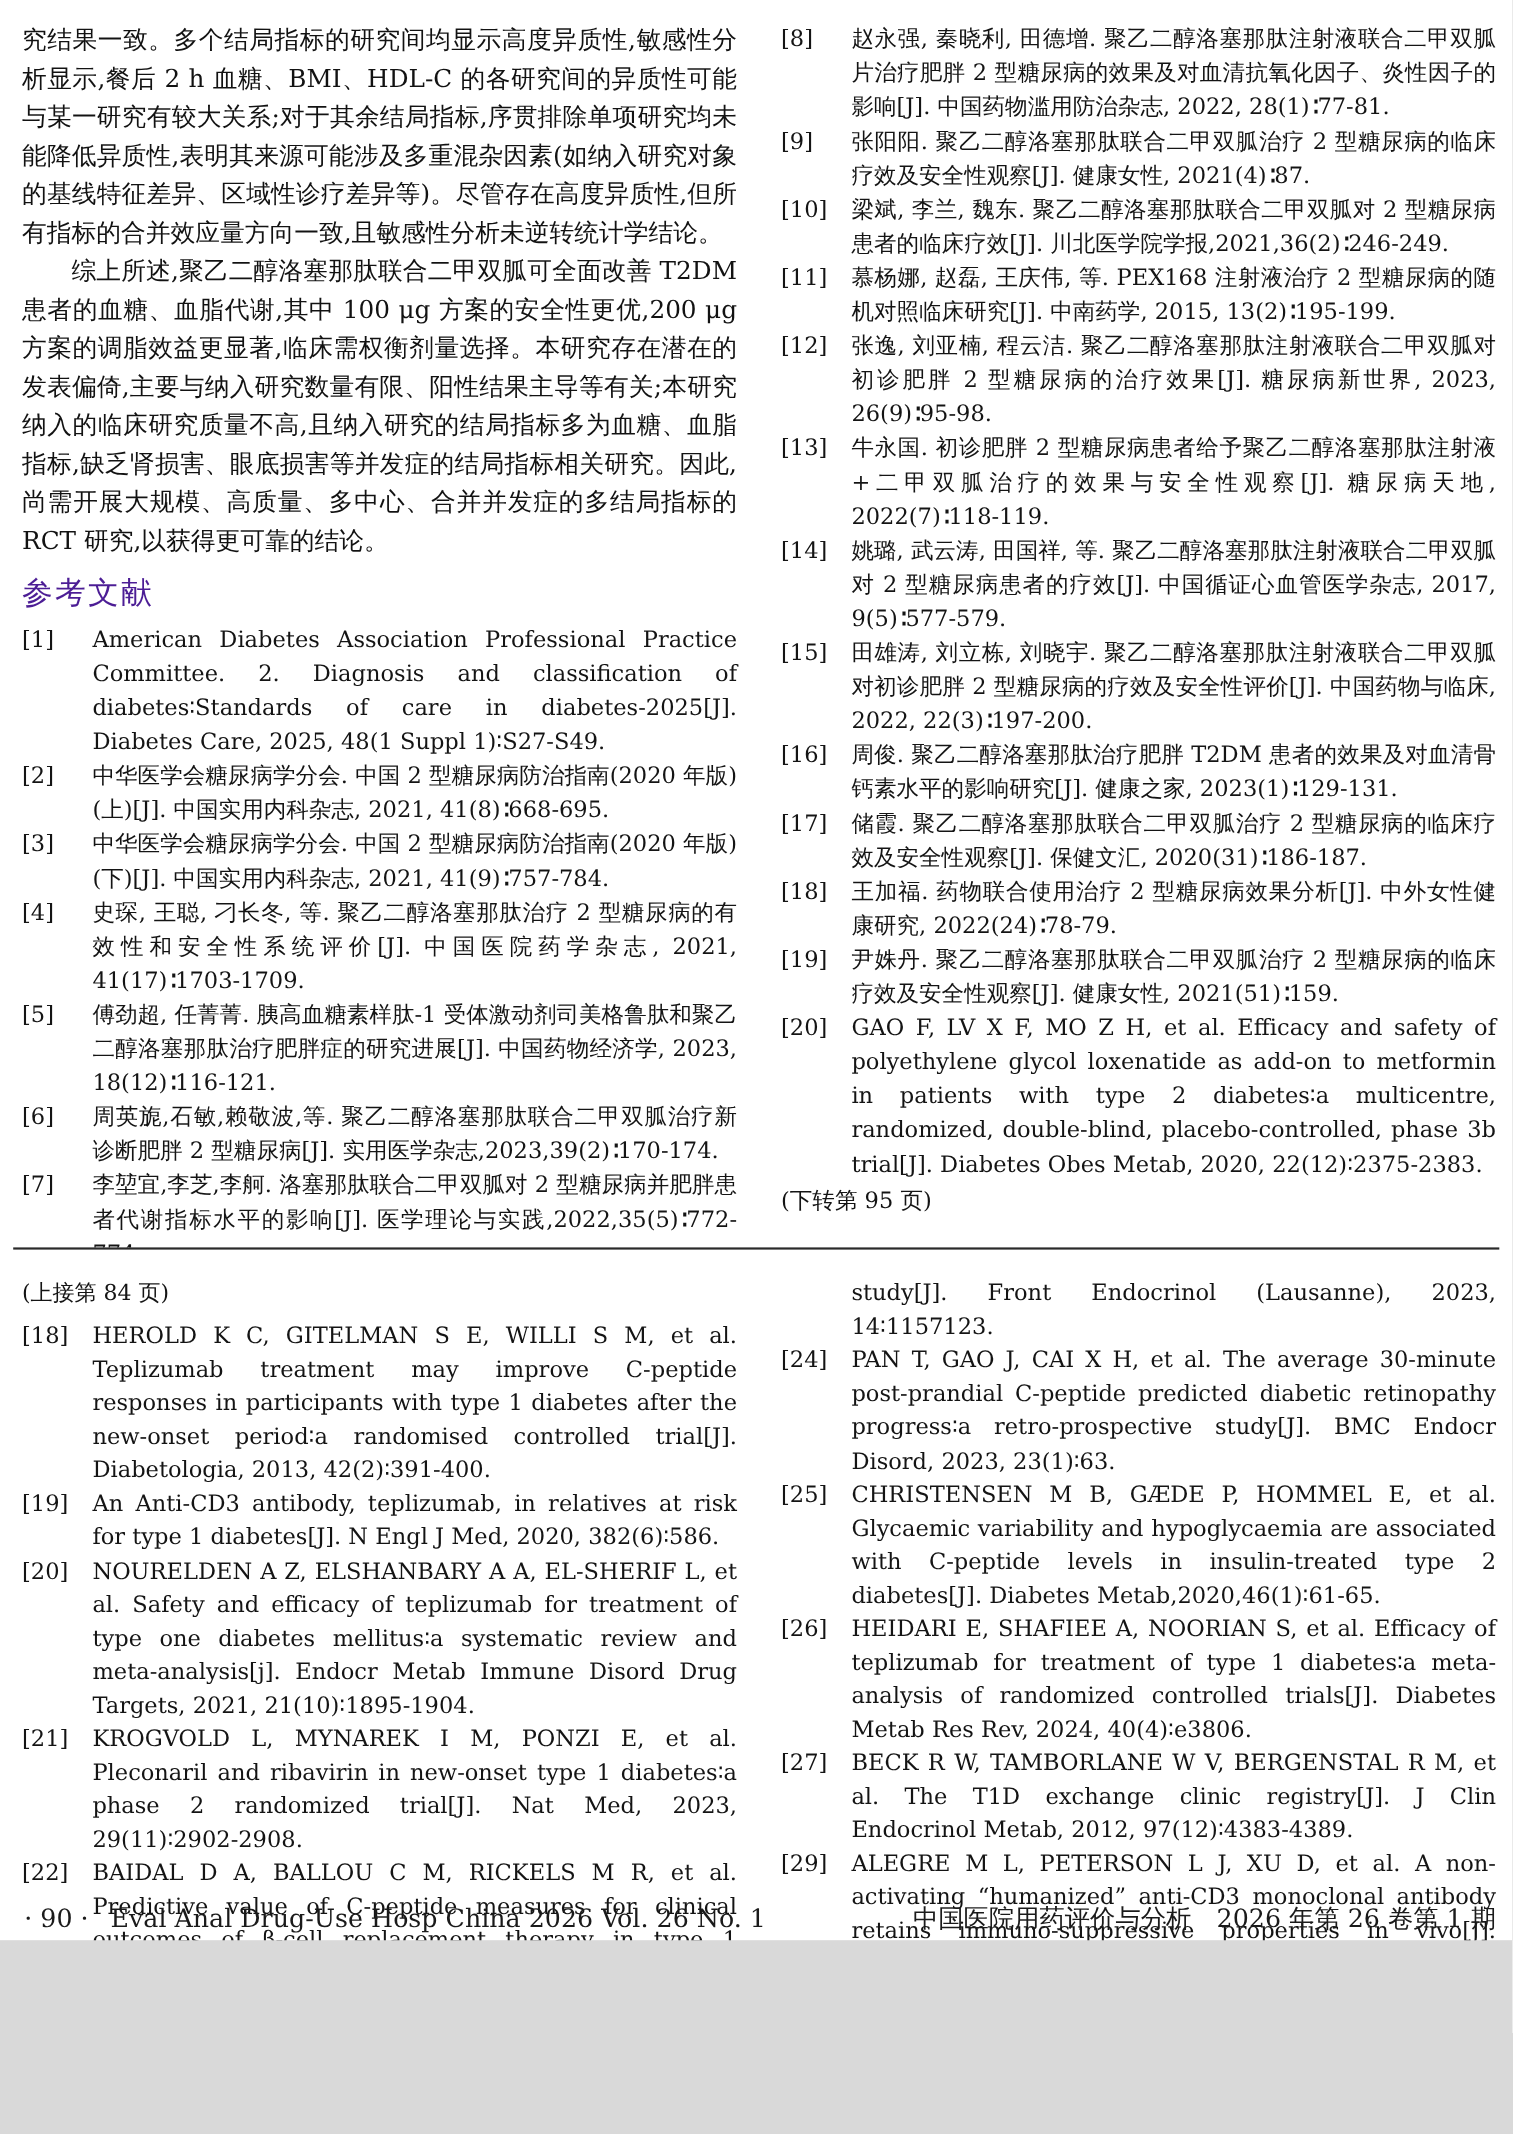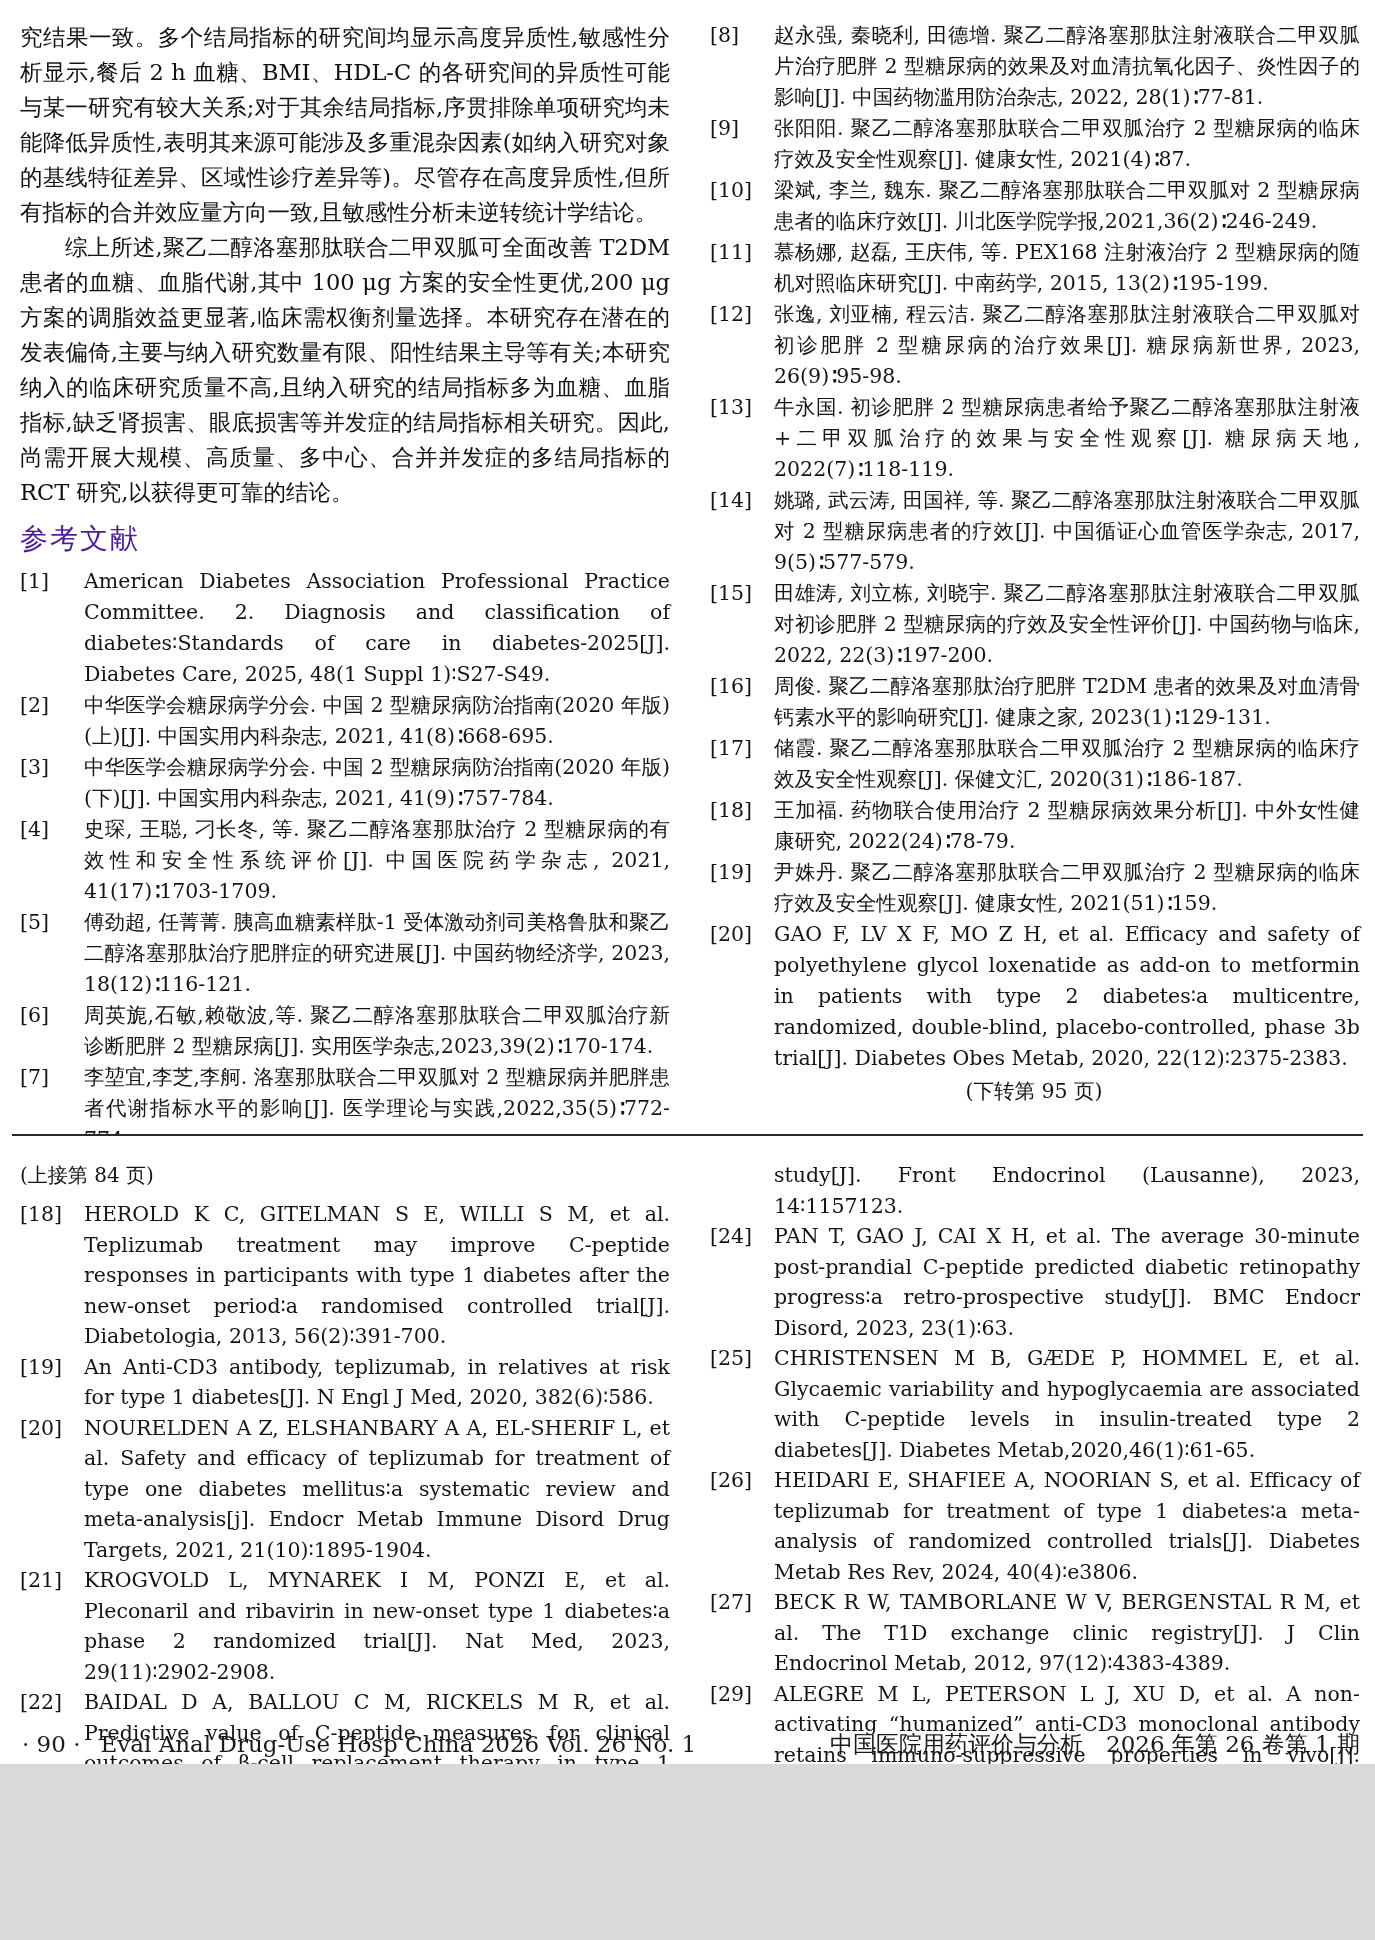--- a/index.html
+++ b/index.html
@@ -17,21 +17,21 @@
   .ref-heading {
     font-family:"DejaVu Sans","Liberation Sans",sans-serif;
     font-size:28px; font-weight:normal; letter-spacing:2px; margin:10px 0 8px 0; color:#4c1d95;
   }
   .ref-list { width:100%; }
   .ref-item { display:flex; }
   .ref-num { flex:0 0 64px; }
   .ref-text { flex:1 1 auto; text-align:justify; }
   .top-list .ref-item { font-size:20.5px; line-height:31px; }
   .bottom-list .ref-item { font-size:20.5px; line-height:30.5px; }
-  .continue-note { text-align:center; font-size:20.5px; line-height:30px; margin-top:2px; padding-right:2px; }
+  .continue-note { text-align:left; font-size:20.5px; line-height:30px; margin-top:2px; padding-right:2px; }
   .section-divider { border:none; border-top:2.5px solid #2a2a2a; margin:0 12px; }
   .continued-from { font-size:20px; line-height:31px; margin-bottom:8px; }
   .lead-line { font-size:20.5px; line-height:30.5px; padding-left:64px; text-align:justify; }
   .dates-note { text-align:right; font-size:21px; line-height:31px; margin-top:12px; padding-right:2px; }
   .footer {
     position:absolute; left:22px; right:15px; bottom:4px;
     display:flex; justify-content:space-between; align-items:baseline; font-size:23px; color:#1a1a1a;
   }
   .footer-left { display:flex; gap:20px; }
 </style>
@@ -136,21 +136,21 @@
   </div>
 
   <hr class="section-divider">
 
   <div class="bottom-section">
     <div class="col">
       <div class="continued-from">(上接第 84 页)</div>
       <div class="ref-list bottom-list" id="refs-bottom-left">
           <div class="ref-item">
             <span class="ref-num">[18]</span>
-            <span class="ref-text">HEROLD K C, GITELMAN S E, WILLI S M, et al. Teplizumab treatment may improve C-peptide responses in participants with type 1 diabetes after the new-onset period∶a randomised controlled trial[J]. Diabetologia, 2013, 56(2)∶391-700.</span>
+            <span class="ref-text">HEROLD K C, GITELMAN S E, WILLI S M, et al. Teplizumab treatment may improve C-peptide responses in participants with type 1 diabetes after the new-onset period∶a randomised controlled trial[J]. Diabetologia, 2013, 42(2)∶391-400.</span>
           </div>
           <div class="ref-item">
             <span class="ref-num">[19]</span>
             <span class="ref-text">An Anti-CD3 antibody, teplizumab, in relatives at risk for type 1 diabetes[J]. N Engl J Med, 2020, 382(6)∶586.</span>
           </div>
           <div class="ref-item">
             <span class="ref-num">[20]</span>
             <span class="ref-text">NOURELDEN A Z, ELSHANBARY A A, EL-SHERIF L, et al. Safety and efficacy of teplizumab for treatment of type one diabetes mellitus∶a systematic review and meta-analysis[j]. Endocr Metab Immune Disord Drug Targets, 2021, 21(10)∶1895-1904.</span>
           </div>
           <div class="ref-item">

